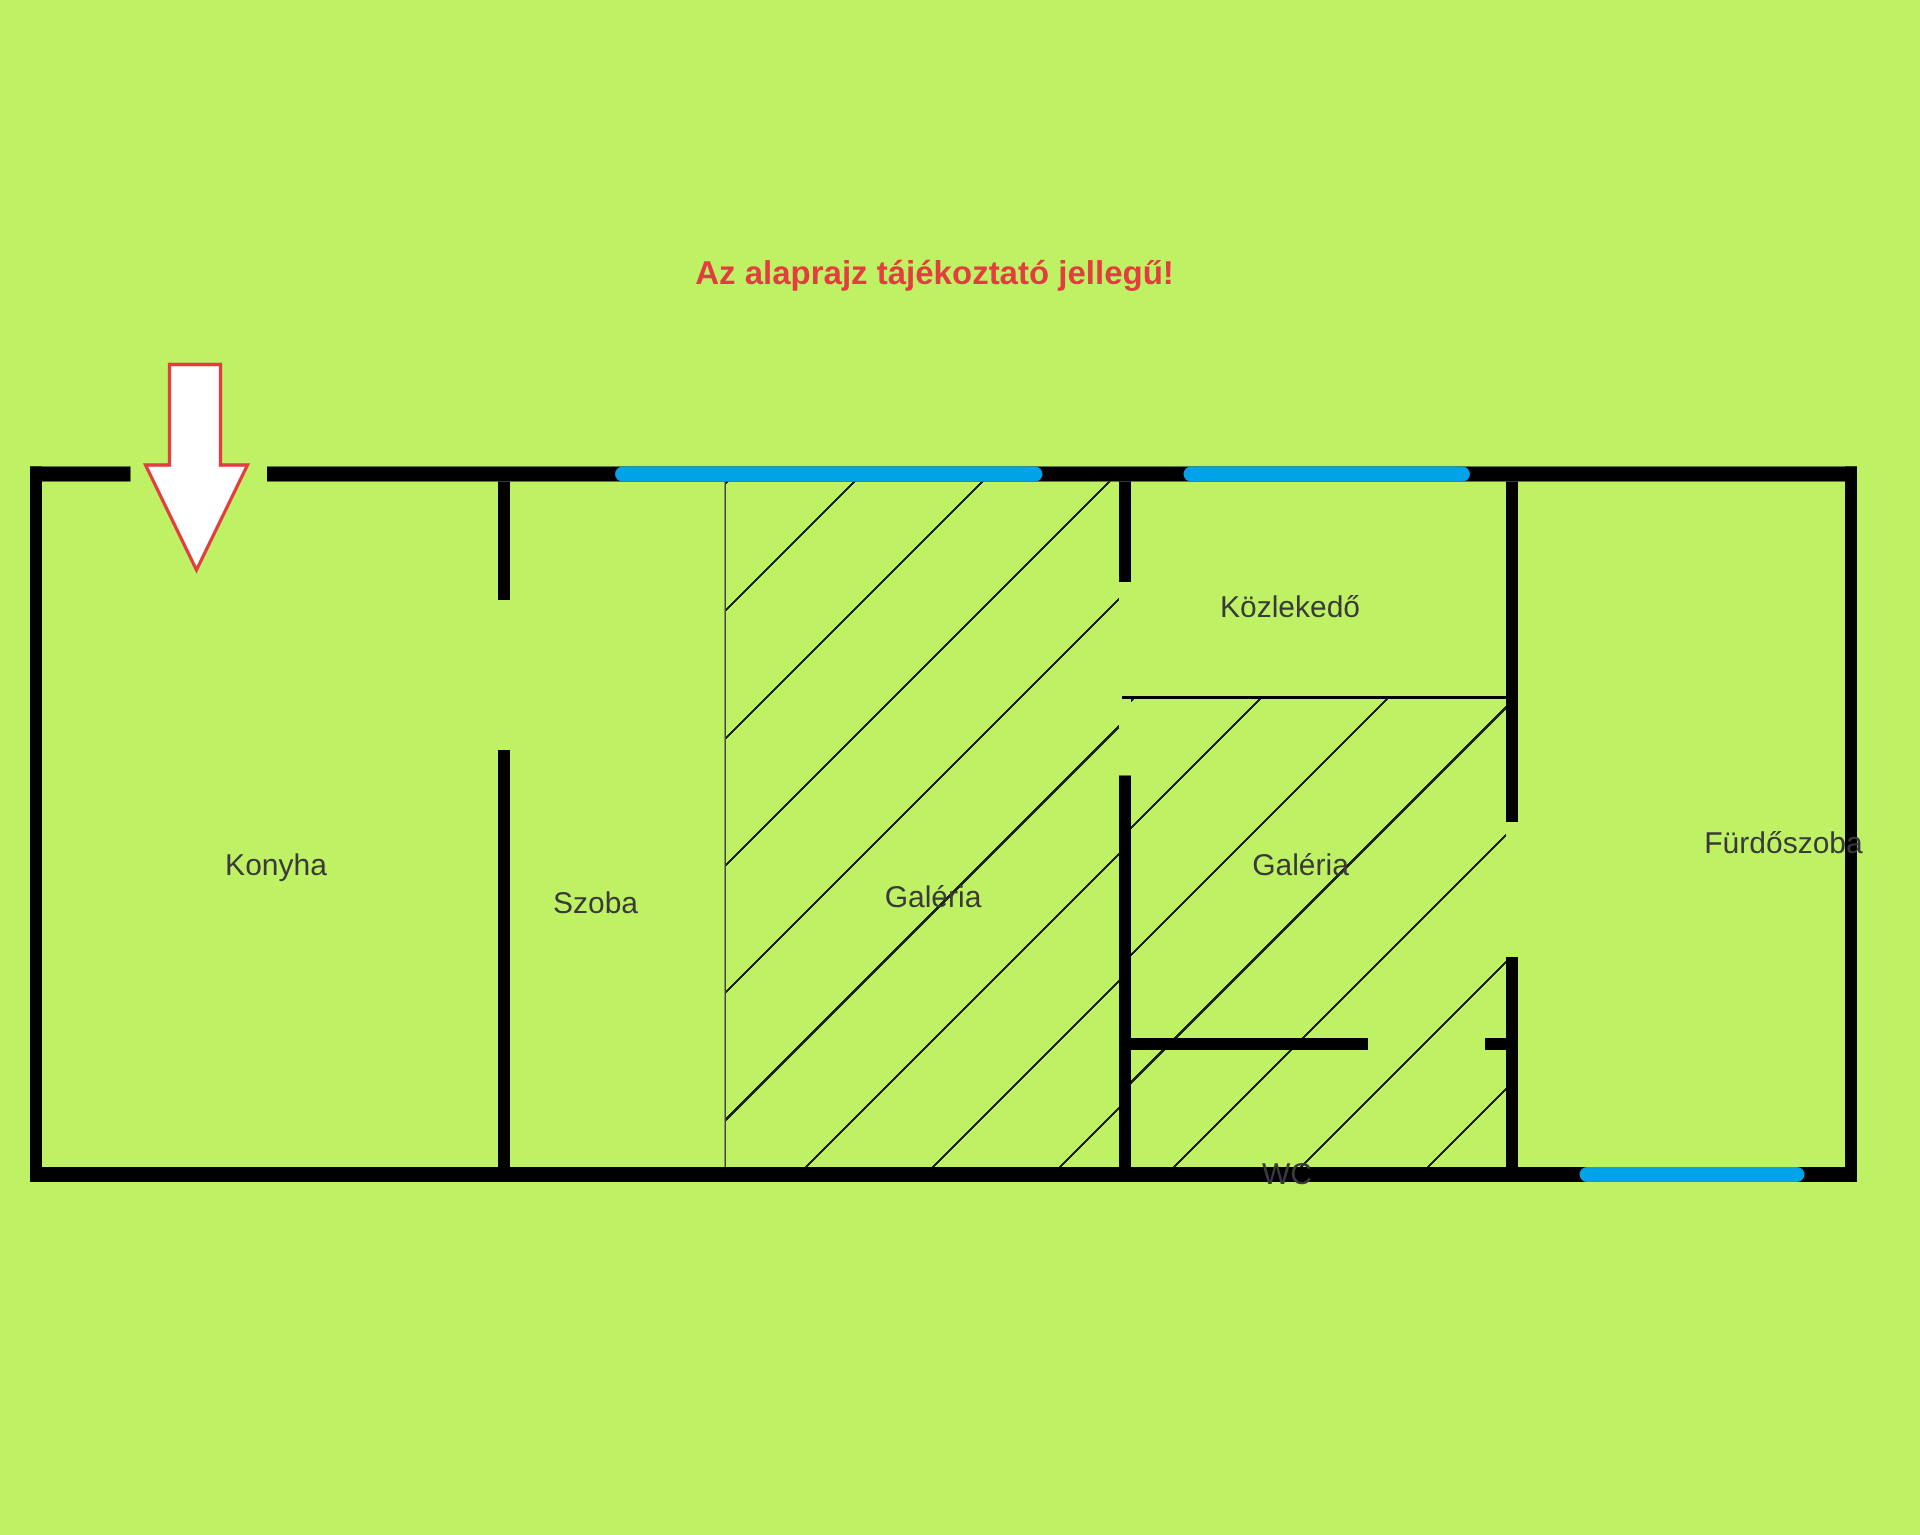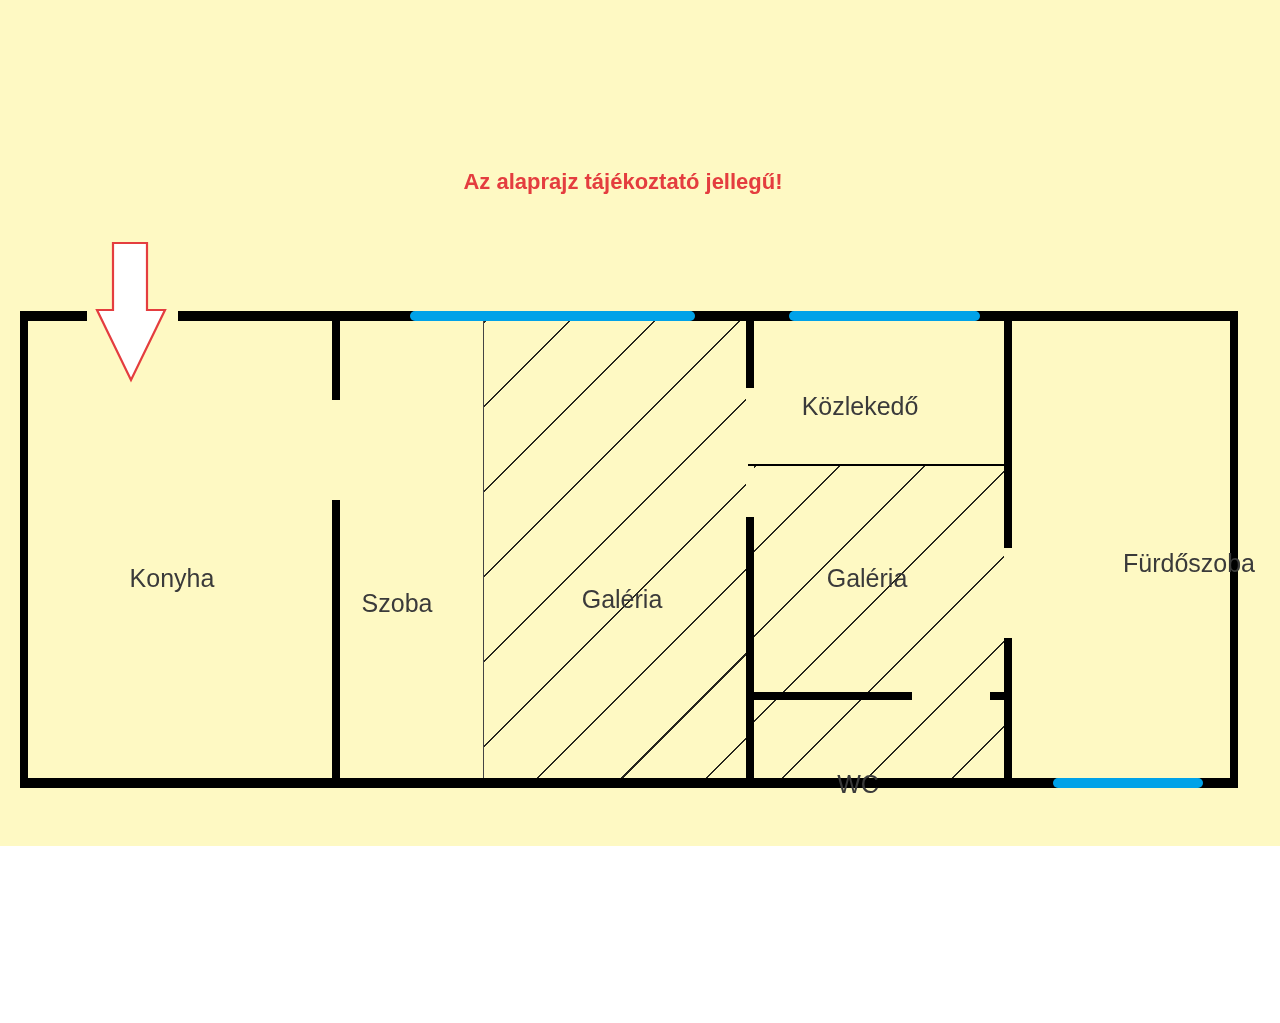--- a/index.html
+++ b/index.html
@@ -4,41 +4,41 @@
 <style>
   html, body {
     margin: 0;
     padding: 0;
     background: #ffffff;
     font-family: "Liberation Sans", "DejaVu Sans", sans-serif;
   }
   .canvas {
     position: relative;
     width: 1280px;
-    height: 846px;
-    background: #fef9c3;
+    height: 1023px;
+    background: #bef264;
     overflow: hidden;
   }
 
   
   .disclaimer {
     position: absolute;
     left: 623px;
     top: 182px;
     transform: translate(-50%, -50%);
     color: var(--red, #e43d3f);
     font-size: 22px;
     font-weight: bold;
     white-space: nowrap;
   }
   .room-label {
     position: absolute;
     transform: translate(-50%, -50%);
     color: var(--label, #3a3a3a);
-    font-size: 25px;
+    font-size: 20px;
     white-space: nowrap;
     z-index: 6;
   }
 
   
   .wall {
     position: absolute;
     background: var(--wall, #000000);
     z-index: 4;
   }
@@ -110,21 +110,21 @@
   <div class="wall" style="left:990px; top:692px; width:22px; height:8px;"></div>
 
   <div class="window" style="left:410px; top:311px; width:285px;"></div>
   <div class="window" style="left:789px; top:311px; width:191px;"></div>
   <div class="window" style="left:1053px; top:778px; width:150px;"></div>
 
   <svg class="entrance-arrow" width="74" height="142" viewBox="0 0 74 142">
     <path d="M18 2 L52 2 L52 69 L70 69 L36 139 L2 69 L18 69 Z" fill="#ffffff" stroke="#e43d3f" stroke-width="2.2" stroke-linejoin="miter"></path>
   </svg>
 
-  <div class="room-label" style="left:172px; top:578px;">Konyha</div>
+  <div class="room-label" style="left:184px; top:578px;">Konyha</div>
   <div class="room-label" style="left:397px; top:603px;">Szoba</div>
   <div class="room-label" style="left:622px; top:599px;">Galéria</div>
   <div class="room-label" style="left:860px; top:406px;">Közlekedő</div>
   <div class="room-label" style="left:867px; top:578px;">Galéria</div>
   <div class="room-label" style="left:858px; top:784px;">WC</div>
   <div class="room-label" style="left:1189px; top:563px;">Fürdőszoba</div>
 
 </div>
 
 </body></html>

